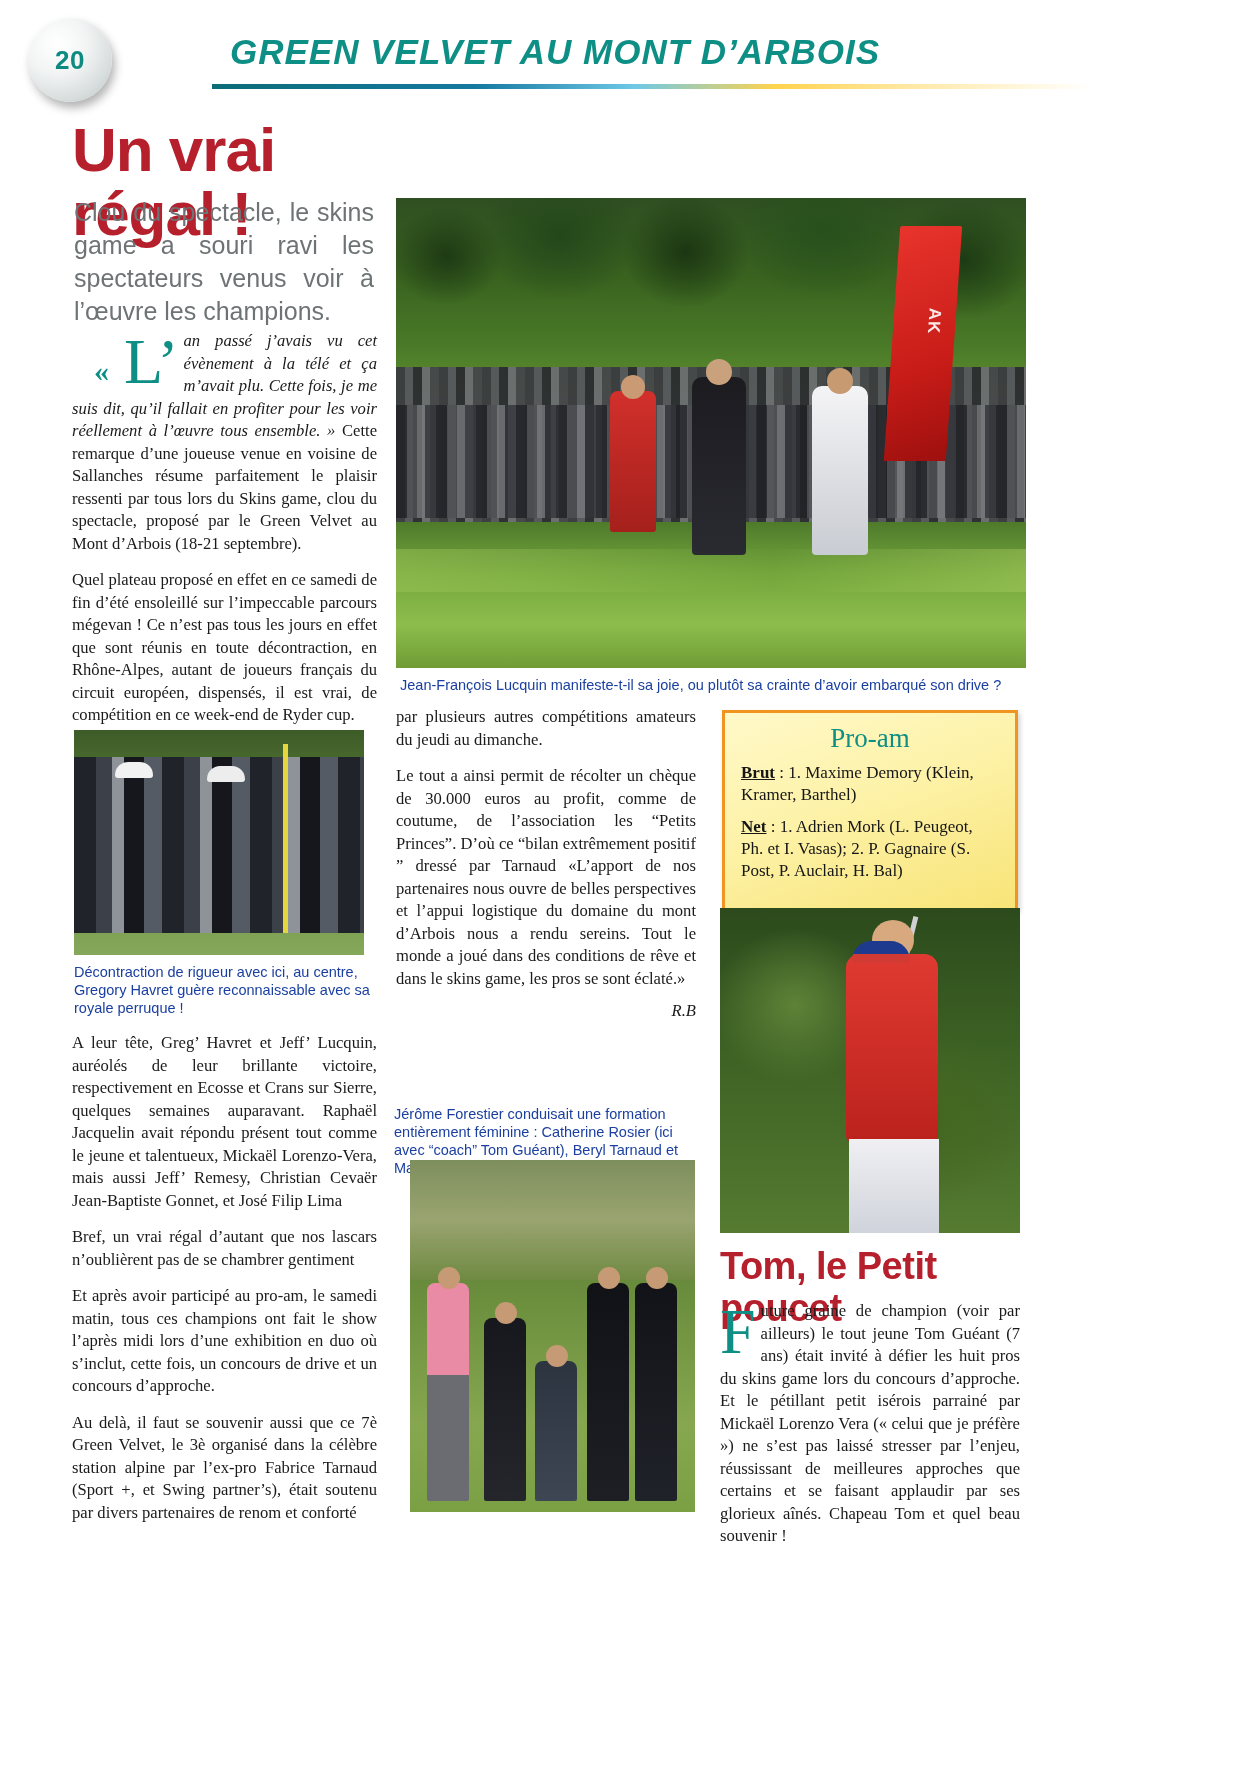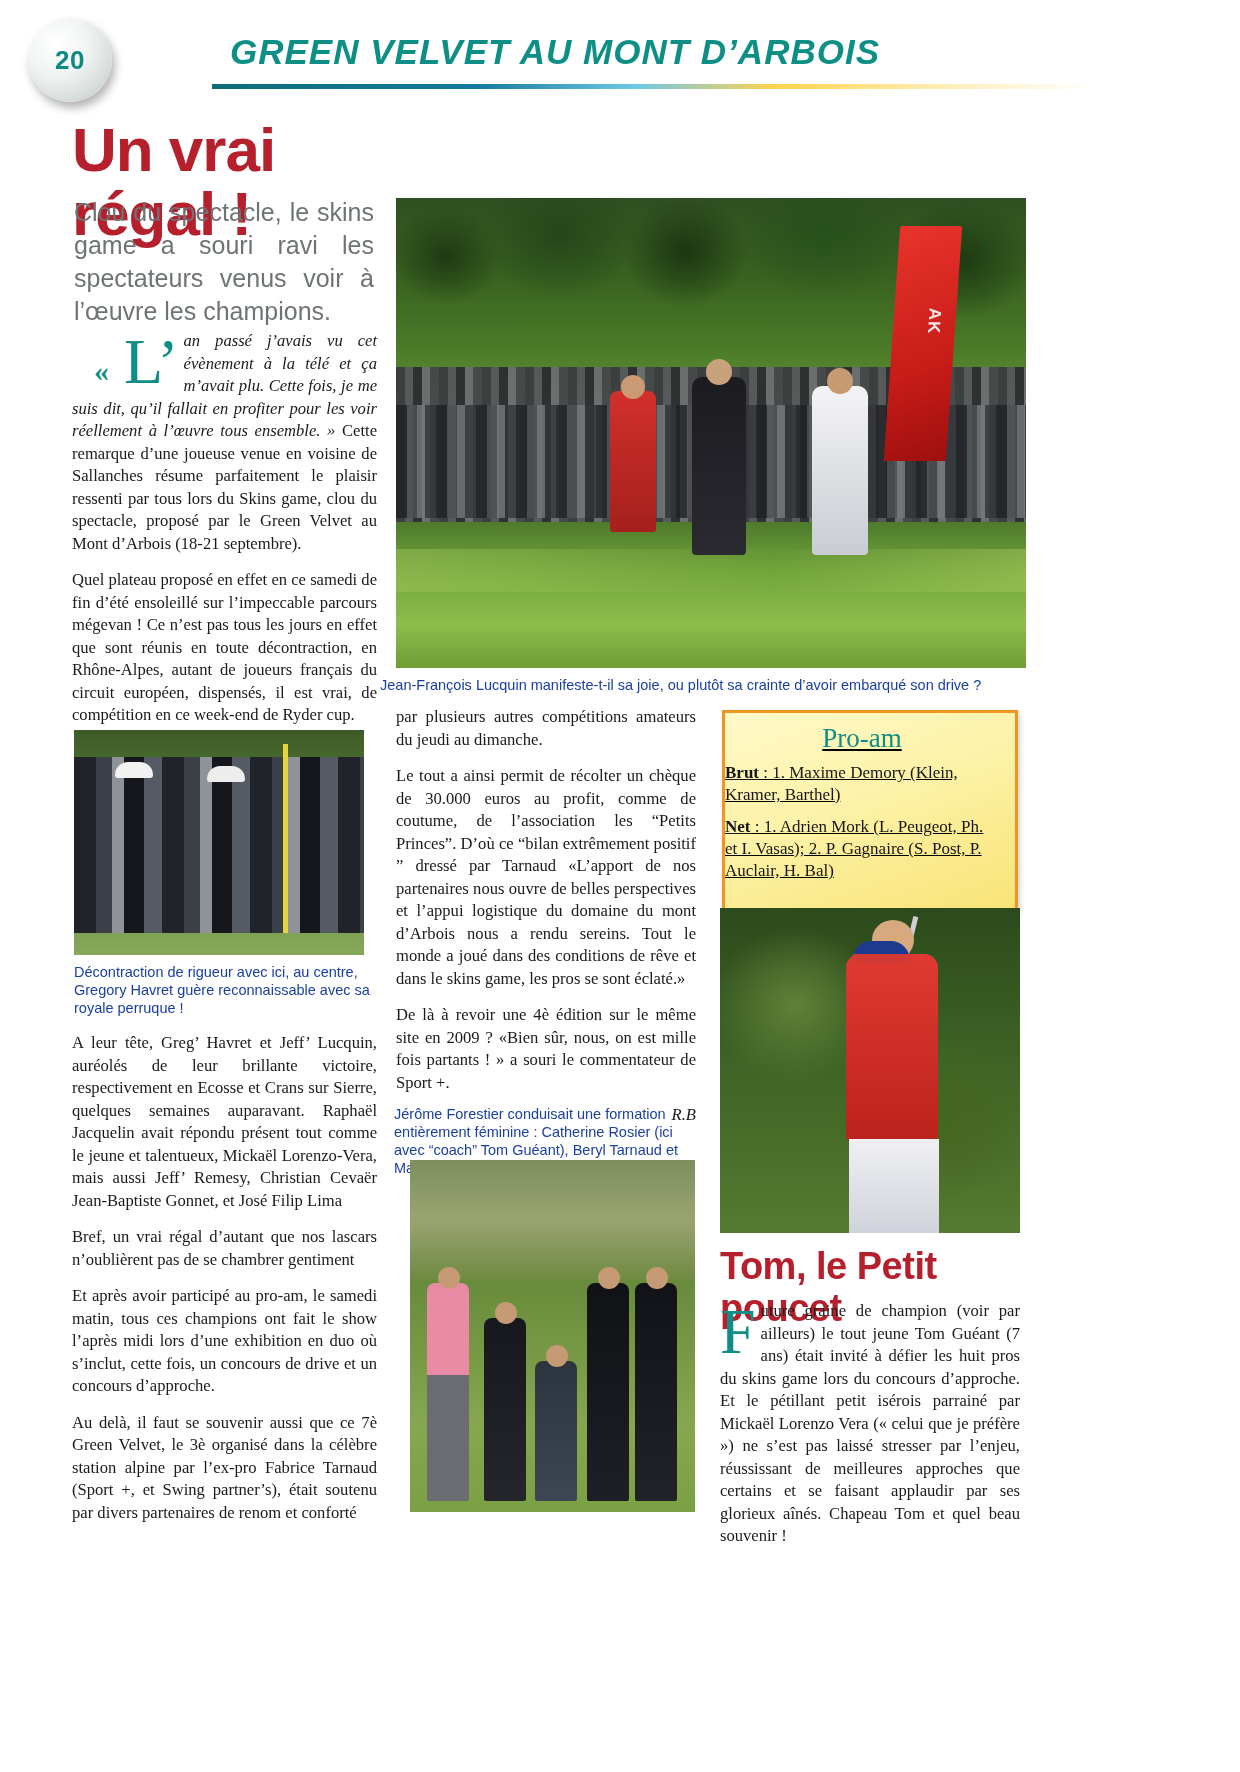--- a/index.html
+++ b/index.html
@@ -120,21 +120,21 @@
     border-radius:50%;background:#caa17d;}
   #hero .golfer2{position:absolute;left:66%;top:40%;width:56px;height:36%;
     background:linear-gradient(#f4f4f6,#c9ccd2);border-radius:10px 10px 4px 4px;}
   #hero .golfer2:before{content:"";position:absolute;left:15px;top:-18px;width:26px;height:26px;
     border-radius:50%;background:#c79a72;}
   #hero .redman{position:absolute;left:34%;top:41%;width:46px;height:30%;
     background:linear-gradient(#d2302b,#a5201c);border-radius:8px 8px 3px 3px;}
   #hero .redman:before{content:"";position:absolute;left:11px;top:-16px;width:24px;height:24px;
     border-radius:50%;background:#c99a73;}
 
-  #cap-hero{left:380px;top:676px;width:640px;}
+  #cap-hero{left:400px;top:676px;width:640px;}
 
   
   #photo2{left:74px;top:730px;width:290px;height:225px;}
   #photo2 .bg{position:absolute;inset:0;background:linear-gradient(#3d5b28,#557a33 30%,#6d8f46 60%,#86a85a 100%);}
   #photo2 .row{position:absolute;left:0;top:12%;width:100%;height:78%;
     background:repeating-linear-gradient(90deg,#20232a 0 22px,#3b4049 22px 38px,#8e9399 38px 50px,#15171c 50px 70px,#555b64 70px 88px);}
   #photo2 .hat{position:absolute;left:14%;top:14%;width:38px;height:16px;border-radius:18px 18px 4px 4px;background:#f2f2f2;}
   #photo2 .hat2{position:absolute;left:46%;top:16%;width:38px;height:16px;border-radius:18px 18px 4px 4px;background:#ededed;}
   #photo2 .pole{position:absolute;left:72%;top:6%;width:5px;height:84%;background:#e4d63c;}
 
@@ -170,23 +170,22 @@
   #photo4 .pants{position:absolute;left:43%;bottom:0;width:90px;height:29%;
     background:linear-gradient(#f0f0f3,#cfd3db);}
   #photo4 .club{position:absolute;left:60%;top:2%;width:5px;height:34%;background:#cfcfd4;transform:rotate(14deg);}
 
   
   .proam{
     position:absolute;left:722px;top:710px;width:296px;
     background:linear-gradient(160deg,#fff9c9 0%,#fdf2a8 45%,#f8e477 100%);
     border:3px solid #f0951f;
     box-shadow:2px 3px 5px rgba(0,0,0,0.18);
-    padding:10px 16px 16px 0;
+    padding:10px 16px 16px 16px;
     box-sizing:border-box;
-    text-decoration:underline;
   }
   .proam-title{
     font-family:"Liberation Serif",serif;
     font-size:27px;color:#0e8f85;text-align:center;margin-bottom:8px;
   }
   .proam p{
     margin:0 0 10px 0;
     font-family:"Liberation Serif",serif;
     font-size:17px;line-height:22px;color:#161616;
   }
@@ -256,21 +255,20 @@
   <div class="col body-txt" style="left:72px;top:1032px;width:305px;">
     <p>A leur tête, Greg’ Havret et Jeff’ Lucquin, auréolés de leur brillante victoire, respectivement en Ecosse et Crans sur Sierre, quelques semaines auparavant. Raphaël Jacquelin avait répondu présent tout comme le jeune et talentueux, Mickaël Lorenzo-Vera, mais aussi Jeff’ Remesy, Christian Cevaër Jean-Baptiste Gonnet, et José Filip Lima</p>
     <p>Bref, un vrai régal d’autant que nos lascars n’oublièrent pas de se chambrer gentiment</p>
     <p>Et après avoir participé au pro-am, le samedi matin, tous ces champions ont fait le show l’après midi lors d’une exhibition en duo où s’inclut, cette fois, un concours de drive et un concours d’approche.</p>
     <p>Au delà, il faut se souvenir aussi que ce 7è Green Velvet, le 3è organisé dans la célèbre station alpine par l’ex-pro Fabrice Tarnaud (Sport +, et Swing partner’s), était soutenu par divers partenaires de renom et conforté</p>
   </div>
 
   <div class="col body-txt" style="left:396px;top:706px;width:300px;">
     <p>par plusieurs autres compétitions amateurs du jeudi au dimanche.</p>
     <p><span>Le tout a ainsi permit de récolter un chèque de 30.000 euros au profit, comme de coutume, de l’association les “Petits Princes”. D’où ce “bilan extrêmement positif ” dressé par Tarnaud </span><span class="italic">«L’apport de nos partenaires nous ouvre de belles perspectives et l’appui logistique du domaine du mont d’Arbois nous a rendu sereins. Tout le monde a joué dans des conditions de rêve et dans le skins game, les pros se sont éclaté.»</span></p>
-    <p>De là à revoir une 4è édition sur le même site en 2009 ? «Bien sûr, nous, on est mille fois partants ! » a souri le commentateur de Sport +.</p>
     <div class="sig">R.B</div>
   </div>
 
   <div class="caption" id="cap-photo3">Jérôme Forestier conduisait une formation entièrement féminine : Catherine Rosier (ici avec “coach” Tom Guéant), Beryl Tarnaud et Marine Dentressangle</div>
 
   <div class="photo" id="photo3">
     <div class="bg"></div>
     <div class="hills"></div>
     <div class="p p1"></div>
     <div class="p p2"></div>

